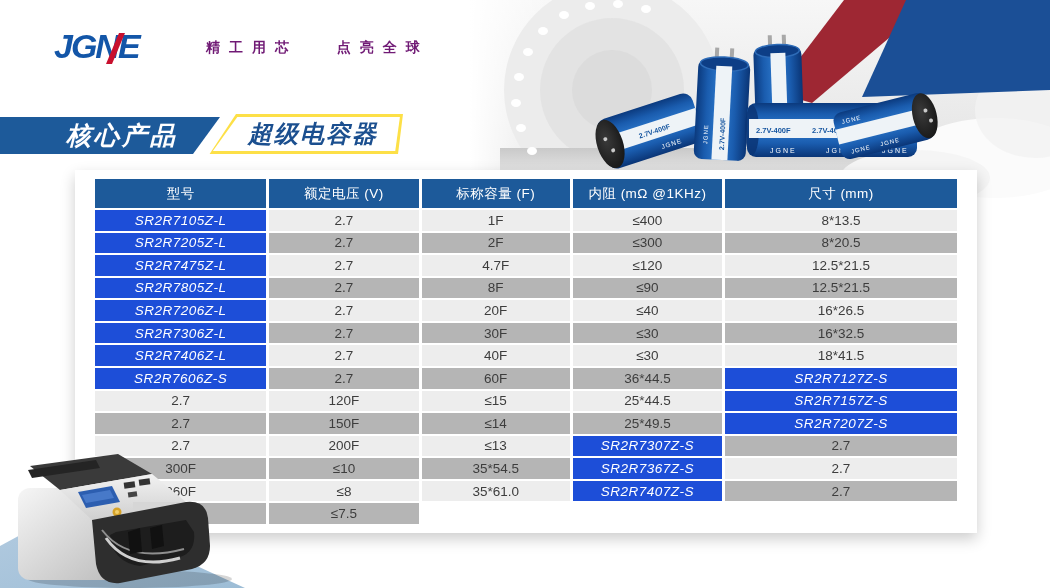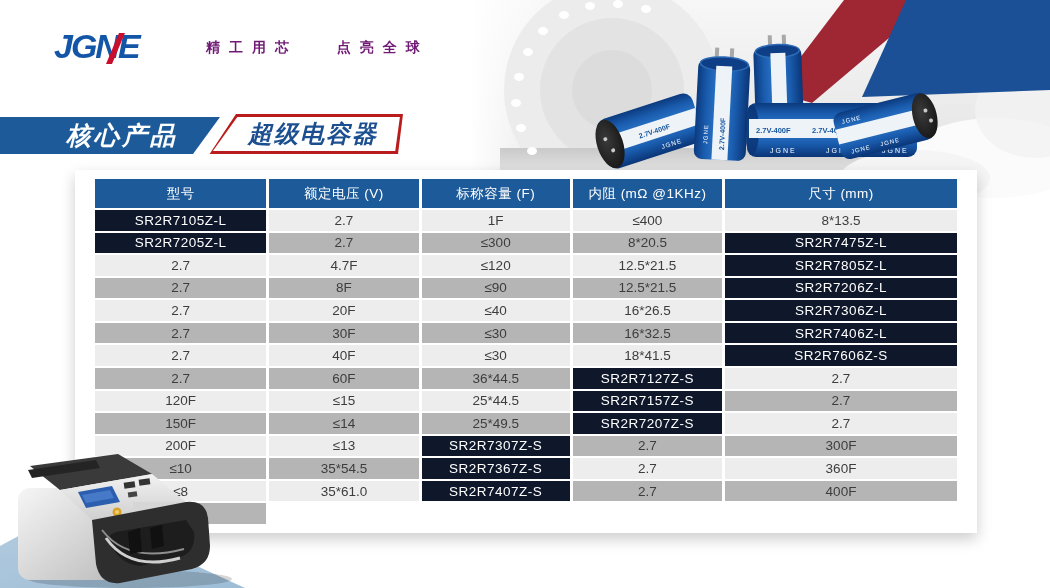--- a/index.html
+++ b/index.html
@@ -18,21 +18,21 @@
   .banner-bar{
     position:absolute;left:0;top:117px;width:220px;height:37px;z-index:4;
     background:#1d5a9a;
     clip-path:polygon(0 0,100% 0,calc(100% - 27px) 100%,0 100%);
     display:flex;align-items:center;justify-content:flex-end;
     padding-right:42px;
     color:#ffffff;font-size:25px;font-weight:bold;font-style:italic;letter-spacing:3px;
   }
   .banner-box-outer{
     position:absolute;left:206px;top:114px;width:200px;height:40px;z-index:4;
-    background:#b91c1c;
+    background:#fde047;
     clip-path:polygon(15% 0,98.5% 0,96% 100%,1.8% 100%);
   }
   .banner-box-inner{
     position:absolute;left:3px;top:3px;right:3px;bottom:3px;
     background:#ffffff;
     clip-path:polygon(14.6% 0,98.4% 0,96% 100%,2% 100%);
     display:flex;align-items:center;justify-content:center;
     padding-left:14px;
     color:#1b4f8f;font-size:24px;font-weight:bold;font-style:italic;letter-spacing:2px;
   }
@@ -48,21 +48,21 @@
     display:grid;height:100%;width:100%;
     grid-template-columns:178fr 155fr 154fr 155fr 241fr;
     grid-template-rows:29px repeat(14,1fr);
     gap:2px 3px;
   }
   .th{
     background:#1d5a9a;color:#ffffff;font-size:13.5px;
     display:flex;align-items:center;justify-content:center;letter-spacing:.5px;
   }
   .cell{display:flex;align-items:center;justify-content:center;font-size:13.5px;}
-  .cell.model{background:#0f172a;color:#ffffff;letter-spacing:.5px;}
+  .cell.model{background:#1d4ed8;color:#ffffff;letter-spacing:.5px;font-style:italic;}
   .cell.val{color:#3d3d3d;}
   .cell.val.light{background:#ededed;}
   .cell.val.dark{background:#b5b5b5;}
   
   #bottom-svg{position:absolute;left:0;top:440px;width:280px;height:148px;z-index:6;}
 </style>
 </head>
 <body>
 
 <div id="page">
@@ -207,20 +207,21 @@
       <div class="th">内阻 (mΩ @1KHz)</div>
       <div class="th">尺寸 (mm)</div>
 
     <div class="cell model">SR2R7105Z-L</div>
         <div class="cell val light">2.7</div>
         <div class="cell val light">1F</div>
         <div class="cell val light">≤400</div>
         <div class="cell val light">8*13.5</div>
         <div class="cell model">SR2R7205Z-L</div>
         <div class="cell val dark">2.7</div>
+        <div class="cell val dark">2F</div>
         <div class="cell val dark">≤300</div>
         <div class="cell val dark">8*20.5</div>
         <div class="cell model">SR2R7475Z-L</div>
         <div class="cell val light">2.7</div>
         <div class="cell val light">4.7F</div>
         <div class="cell val light">≤120</div>
         <div class="cell val light">12.5*21.5</div>
         <div class="cell model">SR2R7805Z-L</div>
         <div class="cell val dark">2.7</div>
         <div class="cell val dark">8F</div>

